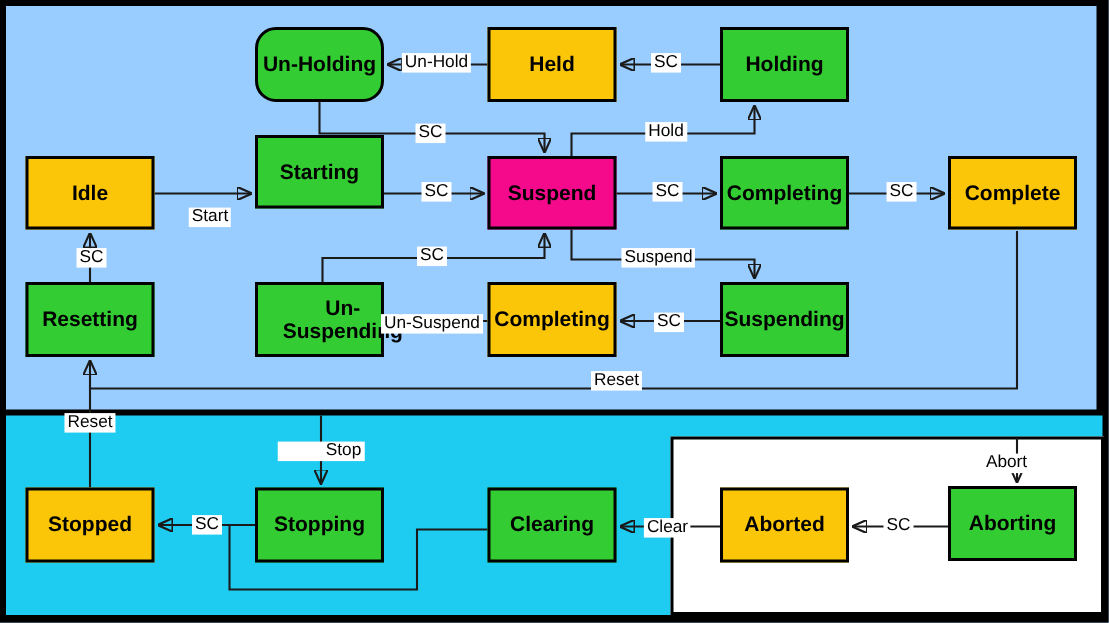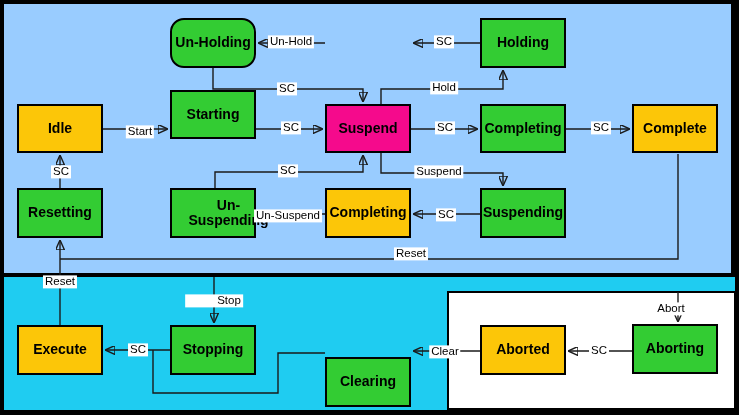--- a/index.html
+++ b/index.html
@@ -62,44 +62,45 @@
     <path d="M60,325 V241" marker-end="url(#arrow)"></path>
     <path d="M214,277 V322" marker-end="url(#arrow)"></path>
     <path d="M170,350 H106" marker-end="url(#arrow)"></path>
     <path d="M325,353 H278 V393 H153 V350"></path>
     <path d="M480,351 H414" marker-end="url(#arrow)"></path>
     <path d="M632,351 H569" marker-end="url(#arrow)"></path>
     <path d="M678,292 V321" marker-end="url(#arrow)"></path>
   </svg>
 
   <div class="state acting" style="left:170px; top:18px;border-radius:14px;">Un-Holding</div>
+  <div class="state wait" style="left:325px; top:18px;">Held</div>
   <div class="state acting" style="left:480px; top:18px;">Holding</div>
 
   <div class="state wait" style="left:17px;  top:104px; height:49px;">Idle</div>
   <div class="state acting" style="left:170px; top:90px; height:49px;">Starting</div>
   <div class="state execute" style="left:325px; top:104px; height:49px;">Suspend</div>
   <div class="state acting" style="left:480px; top:104px; height:49px;">Completing</div>
   <div class="state wait" style="left:632px; top:104px; height:49px;">Complete</div>
 
   <div class="state acting" style="left:17px;  top:188px;">Resetting</div>
   <div class="state acting" style="left:170px; top:188px;padding-left:32px;">Un-Suspending</div>
   <div class="state wait" style="left:325px; top:188px;">Completing</div>
   <div class="state acting" style="left:480px; top:188px;">Suspending</div>
 
-  <div class="state wait" style="left:17px;  top:325px;">Execute</div>
+  <div class="state wait" style="left:17px;  top:325px;">Stopped</div>
   <div class="state acting" style="left:170px; top:325px;">Stopping</div>
-  <div class="state acting" style="left:325px; top:325px;margin-top:32px;">Clearing</div>
+  <div class="state acting" style="left:325px; top:325px;">Clearing</div>
   <div class="state wait" style="left:480px; top:325px;">Aborted</div>
   <div class="state acting" style="left:632px; top:324px;">Aborting</div>
 
   <span class="tlabel" style="left:291px; top:42px;">Un-Hold</span>
   <span class="tlabel" style="left:444px; top:42px;">SC</span>
   <span class="tlabel" style="left:287px; top:89px;">SC</span>
   <span class="tlabel" style="left:444px; top:88px;">Hold</span>
-  <span class="tlabel" style="left:140px; top:132px;">Start</span>
+  <span class="tlabel" style="left:140px; top:145px;">Start</span>
   <span class="tlabel" style="left:291px; top:128px;">SC</span>
   <span class="tlabel" style="left:445px; top:128px;">SC</span>
   <span class="tlabel" style="left:601px; top:128px;">SC</span>
   <span class="tlabel" style="left:61px;  top:172px;">SC</span>
   <span class="tlabel" style="left:288px; top:171px;">SC</span>
   <span class="tlabel" style="left:439px; top:172px;">Suspend</span>
   <span class="tlabel" style="left:288px; top:216px;">Un-Suspend</span>
   <span class="tlabel" style="left:446px; top:215px;">SC</span>
   <span class="tlabel" style="left:411px; top:254px;">Reset</span>
   <span class="tlabel" style="left:60px;  top:282px;">Reset</span>

